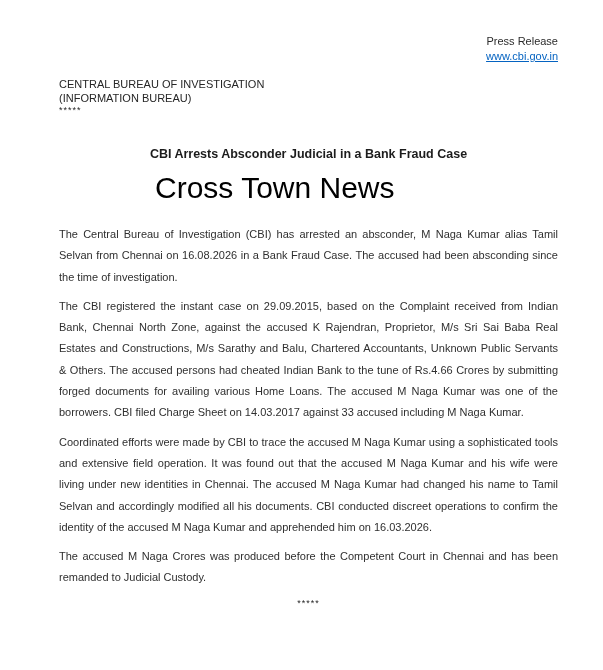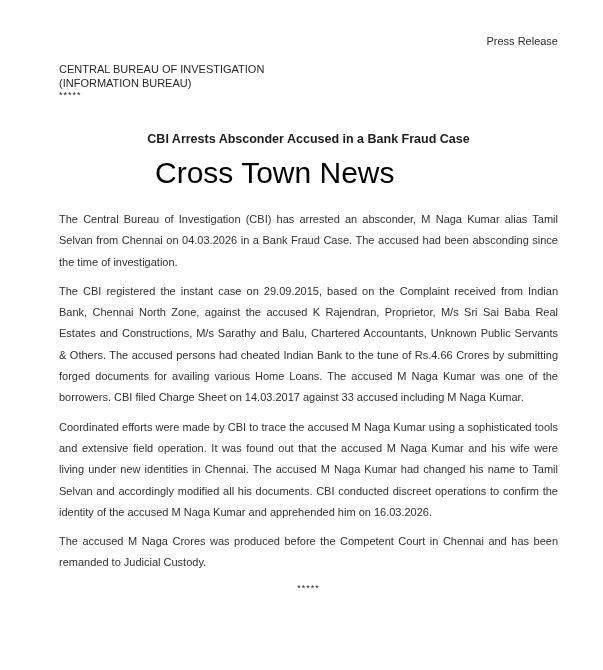--- a/index.html
+++ b/index.html
@@ -80,34 +80,37 @@
     color: #262626;
   }
 </style>
 </head>
 <body>
 
 <div class="page">
 
   <div class="meta-block">
     <div>Press Release</div>
+    <div>
+      <a class="site-link">www.cbi.gov.in</a>
+    </div>
   </div>
 
   <div class="org-header">
     <div>CENTRAL BUREAU OF INVESTIGATION</div>
     <div>(INFORMATION BUREAU)</div>
     <div class="asterisk-sep">*****</div>
   </div>
 
-  <div class="headline">CBI Arrests Absconder Accused in a Bank Fraud Case</div>
+  <div class="headline">CBI Arrests Absconder Judicial in a Bank Fraud Case</div>
 
   <div class="watermark">Cross Town News</div>
 
   <div class="body-text">
-    <p>The Central Bureau of Investigation (CBI) has arrested an absconder, M Naga Kumar alias Tamil Selvan from Chennai on 04.03.2026 in a Bank Fraud Case. The accused had been absconding since the time of investigation.</p>
+    <p>The Central Bureau of Investigation (CBI) has arrested an absconder, M Naga Kumar alias Tamil Selvan from Chennai on 16.08.2026 in a Bank Fraud Case. The accused had been absconding since the time of investigation.</p>
     <p>The CBI registered the instant case on 29.09.2015, based on the Complaint received from Indian Bank, Chennai North Zone, against the accused K Rajendran, Proprietor, M/s Sri Sai Baba Real Estates and Constructions, M/s Sarathy and Balu, Chartered Accountants, Unknown Public Servants &amp; Others. The accused persons had cheated Indian Bank to the tune of Rs.4.66 Crores by submitting forged documents for availing various Home Loans. The accused M Naga Kumar was one of the borrowers. CBI filed Charge Sheet on 14.03.2017 against 33 accused including M Naga Kumar.</p>
     <p>Coordinated efforts were made by CBI to trace the accused M Naga Kumar using a sophisticated tools and extensive field operation. It was found out that the accused M Naga Kumar and his wife were living under new identities in Chennai. The accused M Naga Kumar had changed his name to Tamil Selvan and accordingly modified all his documents. CBI conducted discreet operations to confirm the identity of the accused M Naga Kumar and apprehended him on 16.03.2026.</p>
     <p>The accused M Naga Crores was produced before the Competent Court in Chennai and has been remanded to Judicial Custody.</p>
   </div>
 
   <div class="footer-sep">*****</div>
 
 </div>
 
 </body></html>

